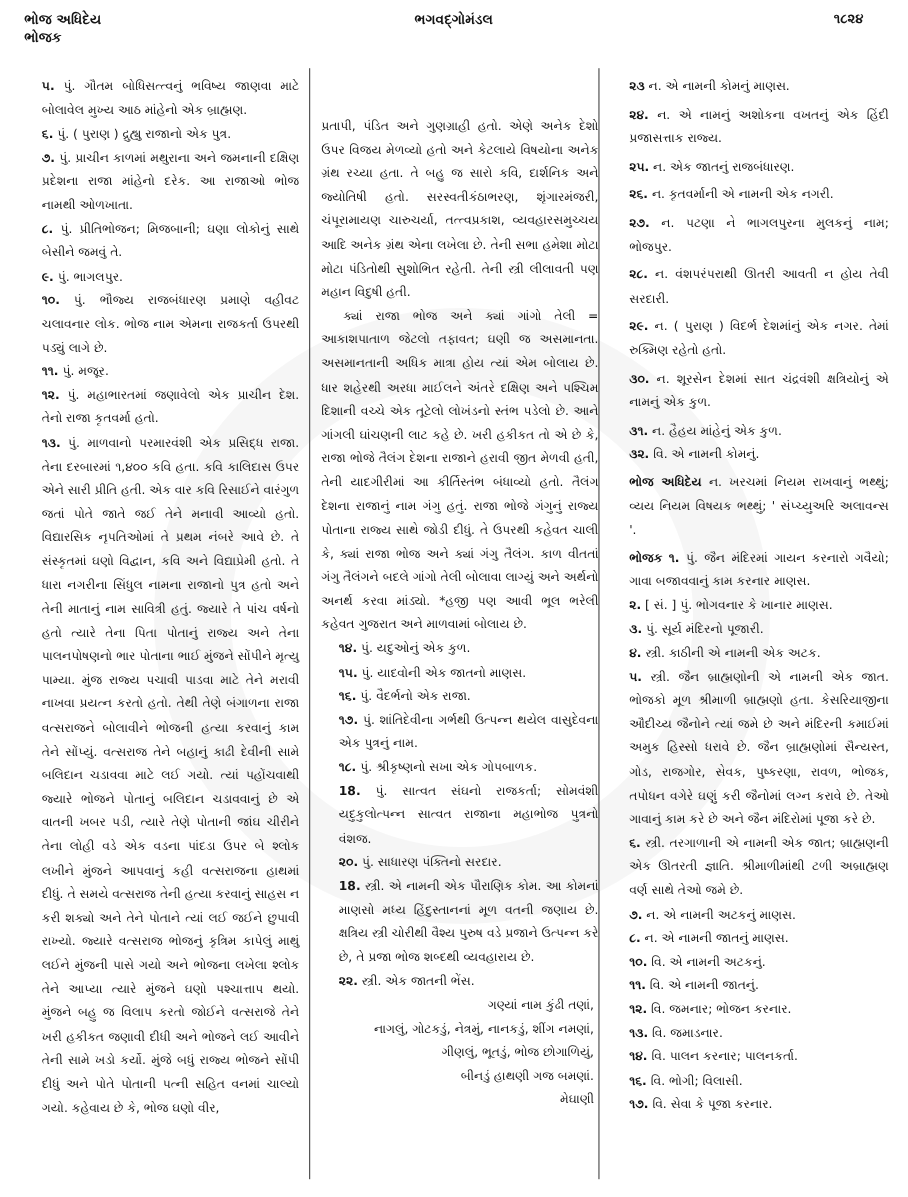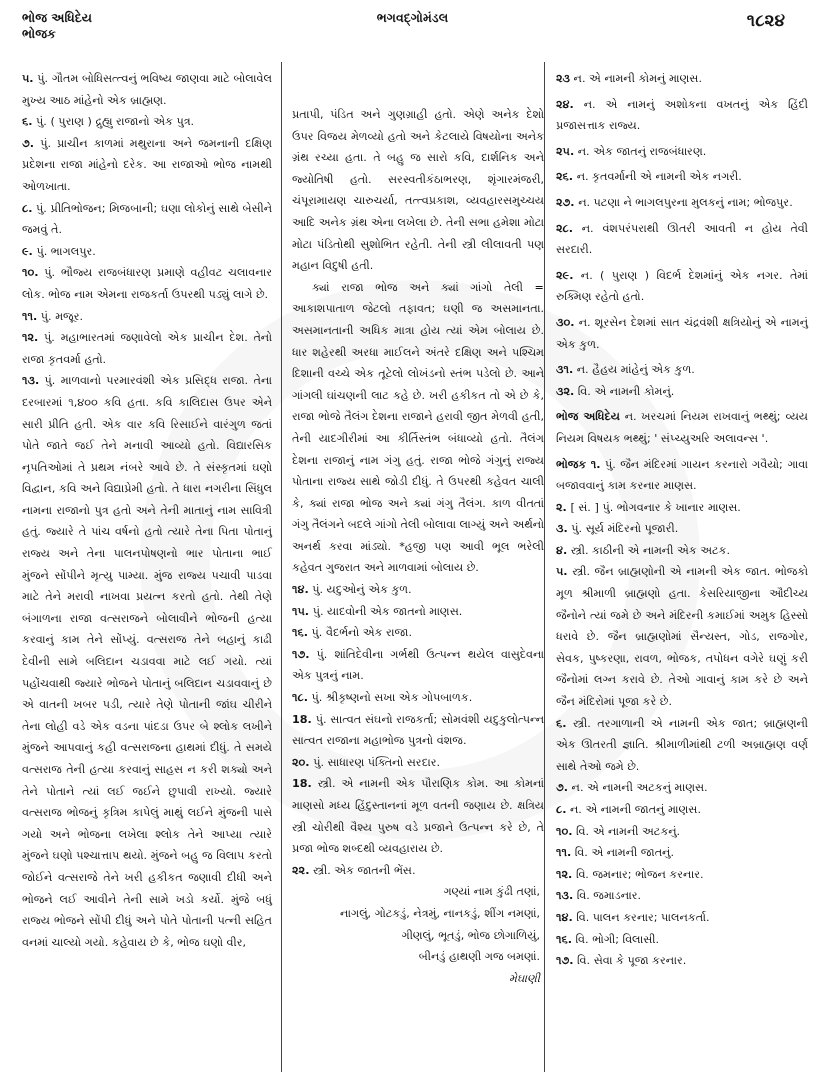--- a/index.html
+++ b/index.html
@@ -9,36 +9,36 @@
   }
   .page { position: absolute; left: 0; top: 0; width: 740px; height: 1088px; }
   .watermark {
     position: absolute; left: 140px; top: 280px; width: 560px; height: 560px;
     border-radius: 50%; border: 70px solid rgba(0,0,0,0.035);
     box-sizing: border-box; pointer-events: none;
   }
   .hdr { position: absolute; top: 10px; left: 0; width: 825px; height: 36px; font-weight: bold; }
   .hdr-left { position: absolute; left: 22px; top: 0; font-size: 12.5px; line-height: 16px; }
   .hdr-center { position: absolute; left: 0; width: 825px; top: 0; text-align: center; font-size: 12.5px; }
-  .hdr-right { position: absolute; right: 40px; top: 0; font-size: 17px; }
+  .hdr-right { position: absolute; right: 40px; top: 0; font-size: 12px; }
   .col { position: absolute; top: 48px; font-size: 11.2px; line-height: 21.6px; }
   .col1 { left: 22px; width: 250px; }
   .col2 { left: 292px; width: 252px; }
   .col3 { left: 556px; width: 252px; }
   .rule { position: absolute; top: 62px; width: 1px; height: 1010px; background: #444; }
   .rule1 { left: 281px; }
   .rule2 { left: 544px; }
-  .entry { margin: 0 0 0 0; text-align: justify; }
+  .entry { margin: 0 0 0 16px; text-align: justify; }
   .entry .num { font-weight: bold; }
   .entry.gap { margin-top: 4px; }
   .headword { font-weight: bold; }
   .para { text-align: justify; text-indent: 0; margin-top: 36px; }
   .quote { text-align: justify; text-indent: 20px; }
   .verse { text-align: right; padding-right: 4px; }
-  .verse .src { display: block; text-align: right; font-style: italic; }
+  .verse .src { display: block; text-align: right; }
 </style>
 </head>
 <body>
 
 <div class="page">
   <div class="watermark"></div>
 
   <div class="hdr">
     <div class="hdr-left">
       <div>ભોજ અધિદેય</div>

